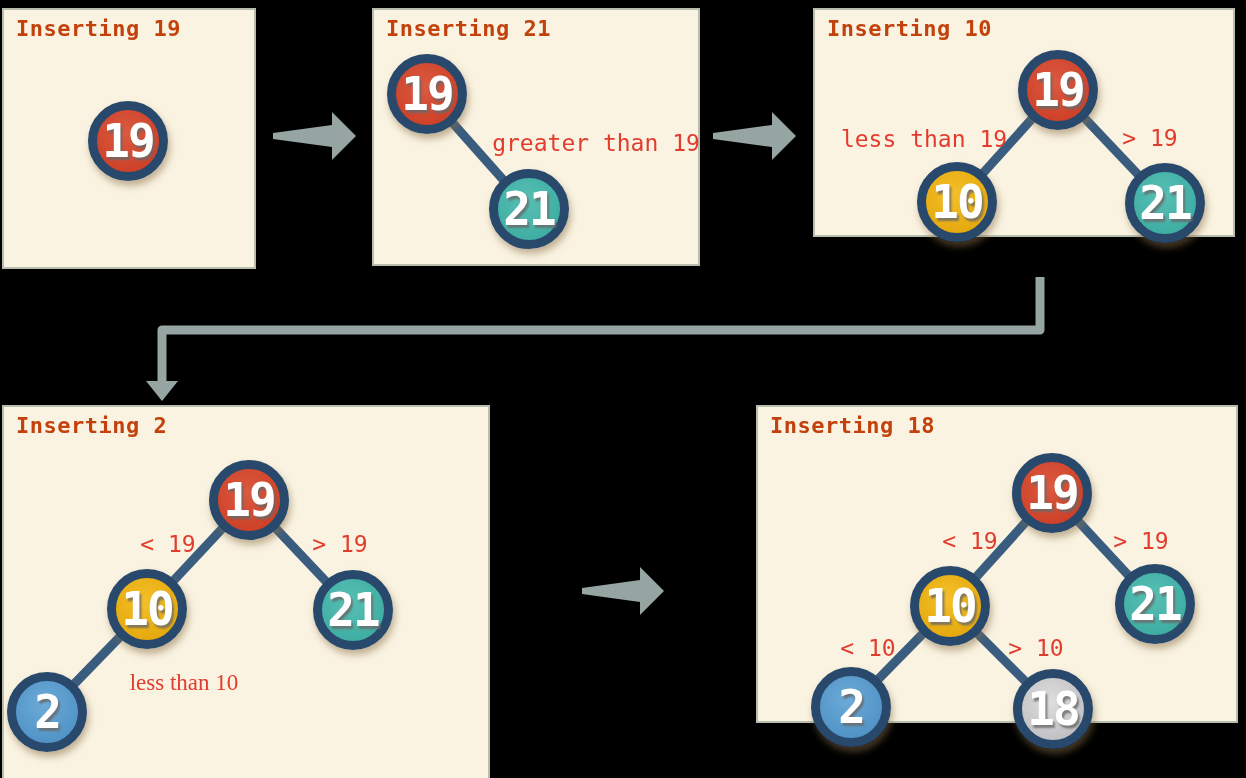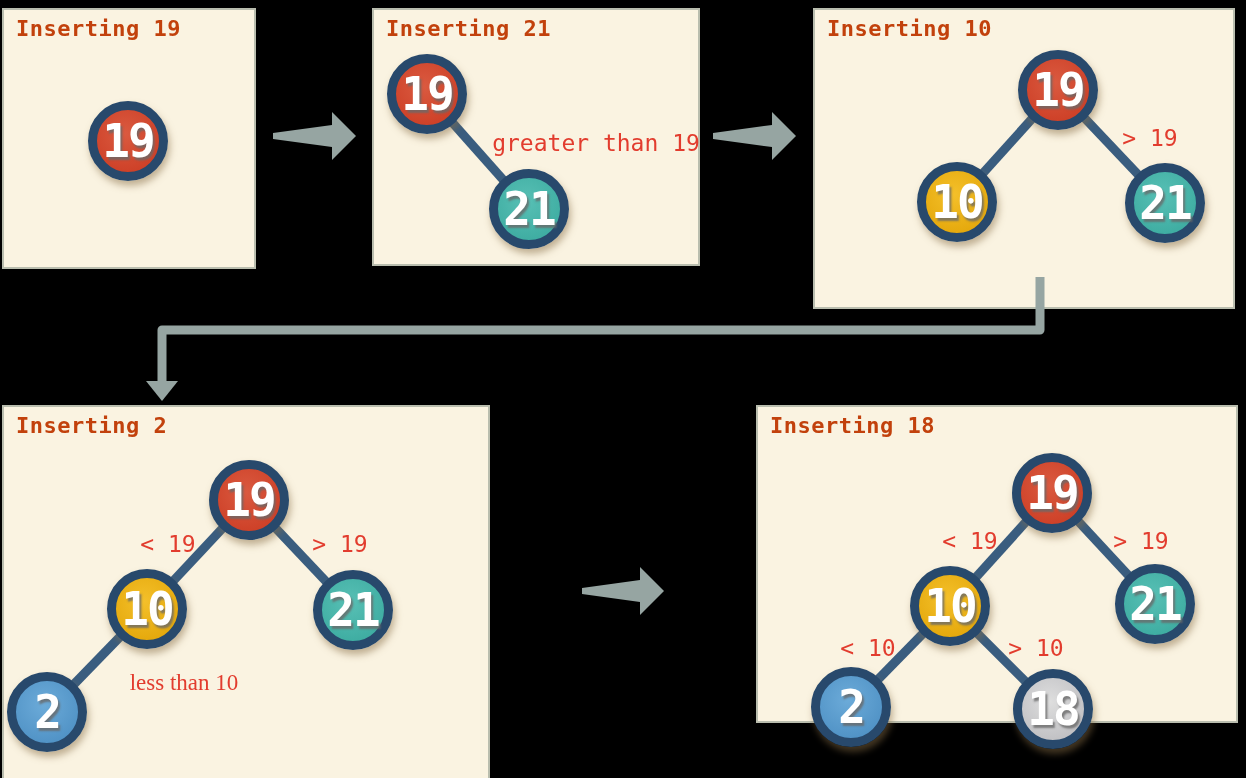--- a/index.html
+++ b/index.html
@@ -42,35 +42,36 @@
     </svg>
     <div class="node n-red" style="left:13px;top:44px;">
       <span>19</span>
     </div>
     <div class="node n-teal" style="left:115px;top:159px;">
       <span>21</span>
     </div>
     <div class="elabel" style="left:222px;top:125px;">greater than 19</div>
   </section>
 
-  <section class="panel" style="left:813px;top:8px;width:422px;height:301px;">
+  <section class="panel" style="left:813px;top:8px;width:422px;height:229px;">
     <h2 class="panel-title">Inserting 10</h2>
     <svg class="edges" width="422" height="264">
       <line x1="243" y1="80" x2="142" y2="192" stroke="#3a5d7f" stroke-width="9"></line>
       <line x1="243" y1="80" x2="350" y2="193" stroke="#3a5d7f" stroke-width="9"></line>
     </svg>
     <div class="node n-red" style="left:203px;top:40px;">
       <span>19</span>
     </div>
     <div class="node n-gold" style="left:102px;top:152px;">
       <span>10</span>
     </div>
     <div class="node n-teal" style="left:310px;top:153px;">
       <span>21</span>
     </div>
+    <div class="elabel" style="left:109px;top:121px;">less than 19</div>
     <div class="elabel" style="left:335px;top:120px;">&gt; 19</div>
   </section>
 
   <section class="panel" style="left:2px;top:405px;width:488px;height:375px;">
     <h2 class="panel-title">Inserting 2</h2>
     <svg class="edges" width="488" height="371">
       <line x1="245" y1="93" x2="143" y2="202" stroke="#3a5d7f" stroke-width="9"></line>
       <line x1="245" y1="93" x2="349" y2="203" stroke="#3a5d7f" stroke-width="9"></line>
       <line x1="143" y1="202" x2="43" y2="305" stroke="#3a5d7f" stroke-width="9"></line>
     </svg>

